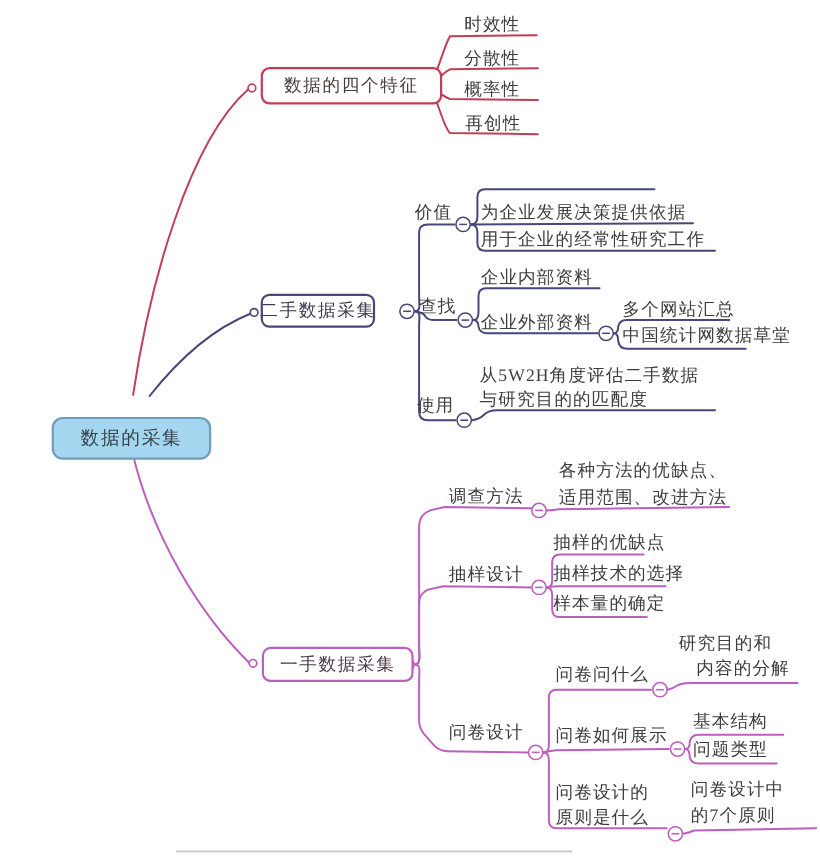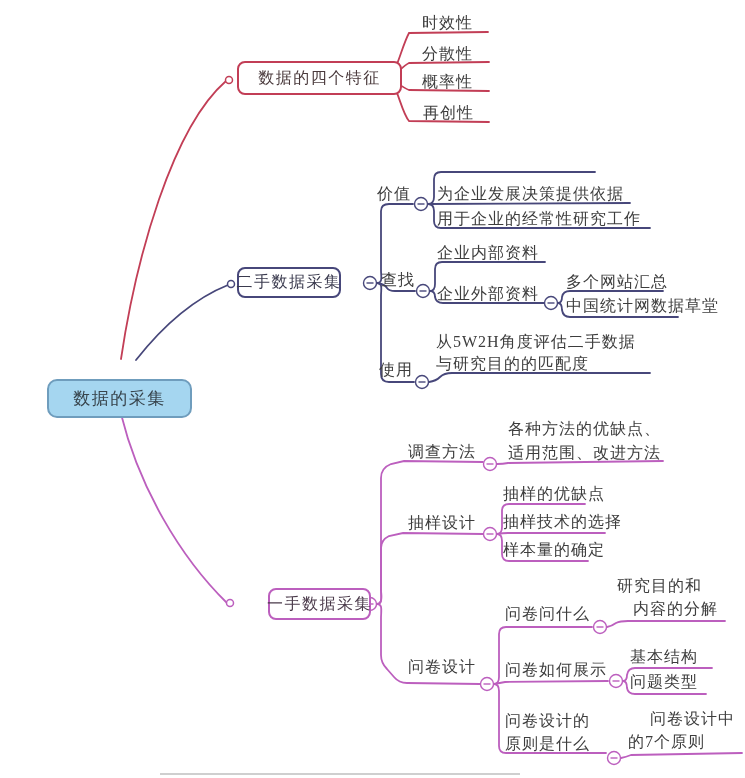--- a/index.html
+++ b/index.html
@@ -143,21 +143,21 @@
   </div>
 
   <div class="node-box box-red" style="left:237px;top:61px;width:165px;height:34px;">
     <span>数据的四个特征</span>
   </div>
 
   <div class="node-box box-navy" style="left:237px;top:267px;width:104px;height:31px;">
     <span>二手数据采集</span>
   </div>
 
-  <div class="node-box box-magenta" style="left:238px;top:588px;width:103px;height:32px;margin-left:30px;">
+  <div class="node-box box-magenta" style="left:238px;top:588px;width:138px;height:32px;">
     <span>一手数据采集</span>
   </div>
 
   <div class="lbl" style="left:422px;top:13px;">时效性</div>
   <div class="lbl" style="left:422px;top:44px;">分散性</div>
   <div class="lbl" style="left:422px;top:72px;">概率性</div>
   <div class="lbl" style="left:423px;top:103px;">再创性</div>
 
   <div class="lbl" style="left:377px;top:184px;">价值</div>
   <div class="lbl" style="left:437px;top:184px;">为企业发展决策提供依据</div>
@@ -187,16 +187,16 @@
   <div class="lbl" style="left:505px;top:604px;">问卷问什么</div>
   <div class="lbl" style="left:617px;top:576px;">研究目的和</div>
   <div class="lbl" style="left:633px;top:599px;">内容的分解</div>
 
   <div class="lbl" style="left:505px;top:660px;">问卷如何展示</div>
   <div class="lbl" style="left:630px;top:647px;">基本结构</div>
   <div class="lbl" style="left:630px;top:672px;">问题类型</div>
 
   <div class="lbl" style="left:505px;top:711px;">问卷设计的</div>
   <div class="lbl" style="left:505px;top:734px;">原则是什么</div>
-  <div class="lbl" style="left:628px;top:709px;margin-left:22px;">问卷设计中</div>
+  <div class="lbl" style="left:628px;top:709px;">问卷设计中</div>
   <div class="lbl" style="left:628px;top:732px;">的7个原则</div>
 
 </div>
 
 </body></html>

